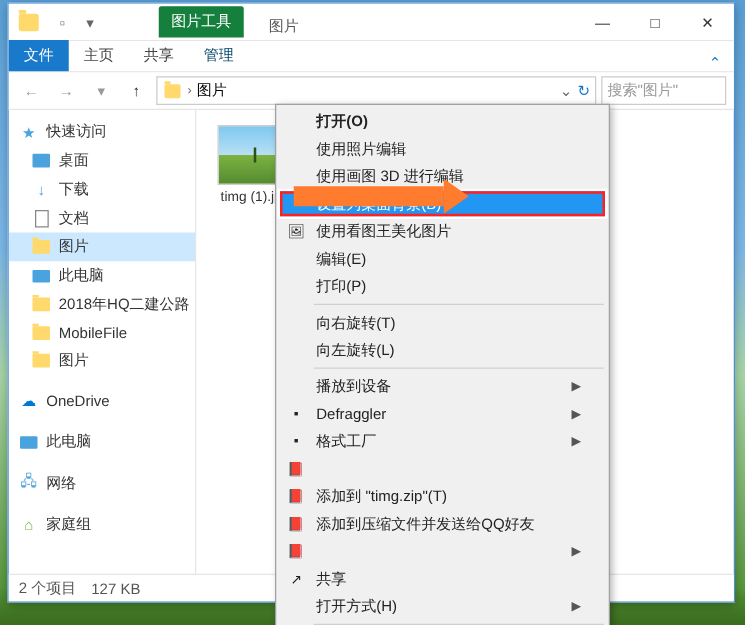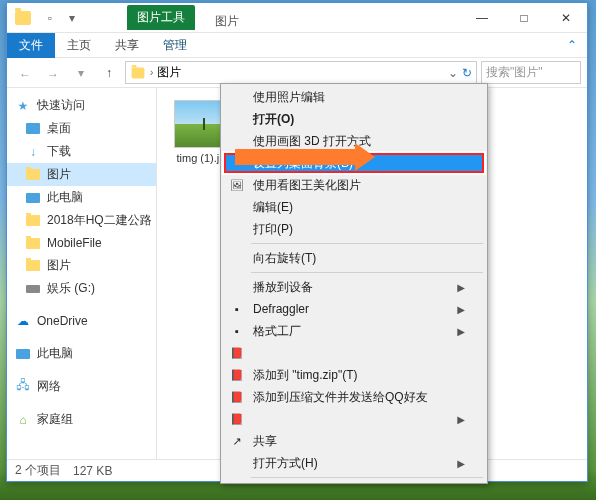--- a/index.html
+++ b/index.html
@@ -10,21 +10,21 @@
 .folder-icon-small{width:16px;height:14px;background:#ffd96b;border-radius:2px;position:relative}
 .folder-icon-small::before{content:"";position:absolute;top:-3px;left:0;width:6px;height:3px;background:#ffd96b;border-radius:1px 1px 0 0}
 .qat{display:flex;gap:4px;margin-left:4px}
 .qat span{width:18px;height:18px;display:flex;align-items:center;justify-content:center;color:#666}
 .titlebar-tabs{display:flex;align-items:flex-end;margin-left:40px}
 .ttab{padding:4px 10px;color:#555}
 .ttab.active{background:#15803d;color:#fff;border-radius:2px 2px 0 0}
 .ttab-title{margin-left:20px;color:#555}
 .winbtns{display:flex}
 .winbtn{width:42px;height:30px;display:flex;align-items:center;justify-content:center;color:#333}
-.ribbon{height:25px;display:flex;align-items:center;background:#fff;border-bottom:1px solid #e5e5e5}
+.ribbon{height:25px;display:flex;align-items:flex-end;background:#fff;border-bottom:1px solid #e5e5e5}
 .rtab{padding:4px 12px;color:#444}
 .rtab.active{background:#1979ca;color:#fff}
 .rtab.pink{color:#0c4a6e}
 .rhelp{margin-left:auto;padding:0 10px;color:#1979ca}
 .addrbar{height:30px;display:flex;align-items:center;gap:4px;padding:3px 6px;background:#fff;border-bottom:1px solid #e5e5e5}
 .navbtn{width:24px;height:24px;border-radius:2px;display:flex;align-items:center;justify-content:center;color:#999}
 .navbtn.enabled{color:#333}
 .addrbox{flex:1;height:23px;border:1px solid #ccc;display:flex;align-items:center;padding:0 4px;gap:4px}
 .addrbox .chev{color:#666;font-size:10px}
 .searchbox{width:100px;height:23px;border:1px solid #ccc;display:flex;align-items:center;padding:0 4px;color:#999}
@@ -124,20 +124,26 @@
           <div class="sbitem">
             <span class="sbicon ">
               <span class="desktop-i"></span>
             </span>
             <span>桌面</span>
           </div>
           <div class="sbitem">
             <span class="sbicon download-i">↓</span>
             <span>下载</span>
           </div>
+          <div class="sbitem">
+            <span class="sbicon ">
+              <span class="doc-i"></span>
+            </span>
+            <span>文档</span>
+          </div>
           <div class="sbitem active">
             <span class="sbicon ">
               <span class="folder-y"></span>
             </span>
             <span>图片</span>
           </div>
           <div class="sbitem">
             <span class="sbicon ">
               <span class="pc-i"></span>
             </span>
@@ -153,26 +159,20 @@
             <span class="sbicon ">
               <span class="folder-y"></span>
             </span>
             <span>MobileFile</span>
           </div>
           <div class="sbitem">
             <span class="sbicon ">
               <span class="folder-y"></span>
             </span>
             <span>图片</span>
-          </div>
-          <div class="sbitem">
-            <span class="sbicon ">
-              <span class="drive-i"></span>
-            </span>
-            <span>娱乐 (G:)</span>
           </div>
         </div>
       <div class="sbspace"></div>
       <div class="sbitem header">
         <span class="sbicon" style="color:#0078d4">☁</span>
         <span>OneDrive</span>
       </div>
       <div class="sbspace"></div>
       <div class="sbitem header">
         <span class="sbicon">
@@ -211,45 +211,48 @@
   </div>
 
   <div class="statusbar">
     <span>2 个项目</span>
     <span>127 KB</span>
   </div>
 </div>
 
 <div class="ctxmenu" id="ctx">
     <div class="ctxitem">
+      <span style="font-weight:600">打开(O)</span>
+    </div>
+    <div class="ctxitem">
       <span style="">使用照片编辑</span>
     </div>
     <div class="ctxitem">
-      <span style="font-weight:600">打开(O)</span>
-    </div>
-    <div class="ctxitem">
-      <span style="">使用画图 3D 打开方式</span>
+      <span style="">使用画图 3D 进行编辑</span>
     </div>
     <div class="ctxitem highlight">
       <span style="">设置为桌面背景(B)</span>
     </div>
     <div class="ctxitem">
       <span class="ctxicon">🖼</span>
       <span style="">使用看图王美化图片</span>
     </div>
     <div class="ctxitem">
       <span style="">编辑(E)</span>
     </div>
     <div class="ctxitem">
       <span style="">打印(P)</span>
     </div>
     <div class="ctxsep"></div>
     <div class="ctxitem">
       <span style="">向右旋转(T)</span>
     </div>
+    <div class="ctxitem">
+      <span style="">向左旋转(L)</span>
+    </div>
     <div class="ctxsep"></div>
     <div class="ctxitem">
       <span style="">播放到设备</span>
       <span class="ctxarrow">▶</span>
     </div>
     <div class="ctxitem">
       <span class="ctxicon">▪</span>
       <span style="">Defraggler</span>
       <span class="ctxarrow">▶</span>
     </div>

